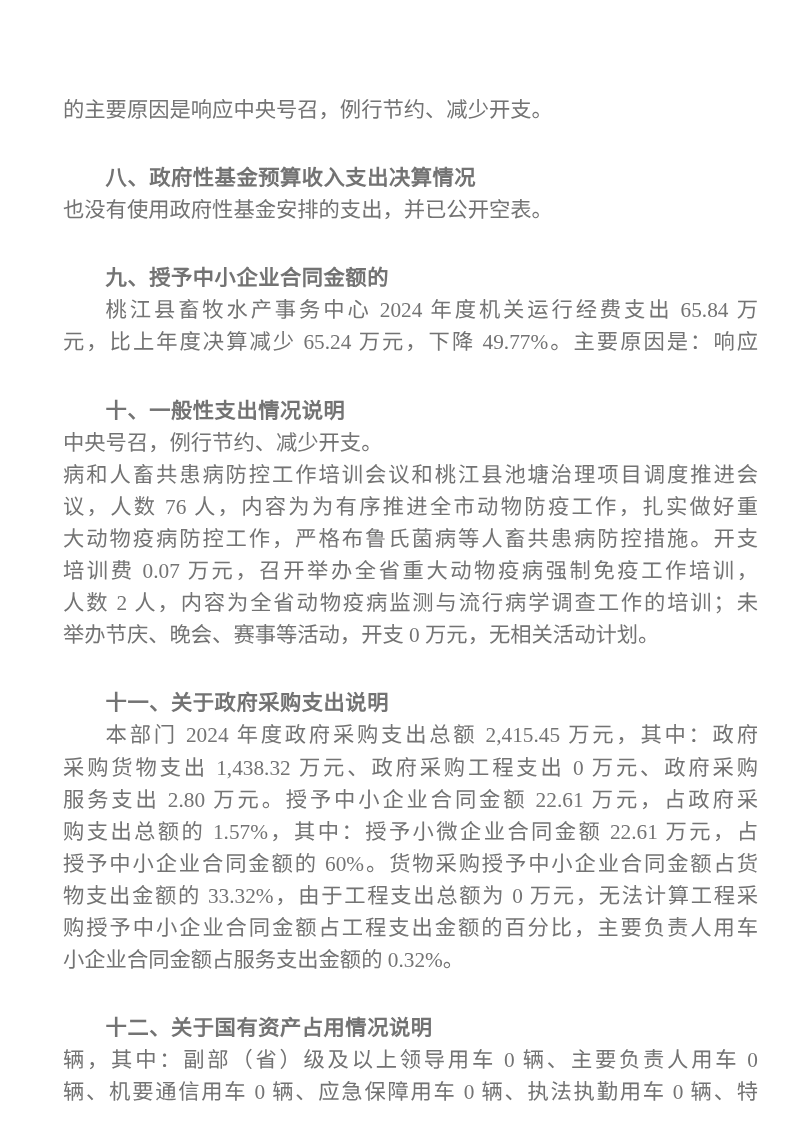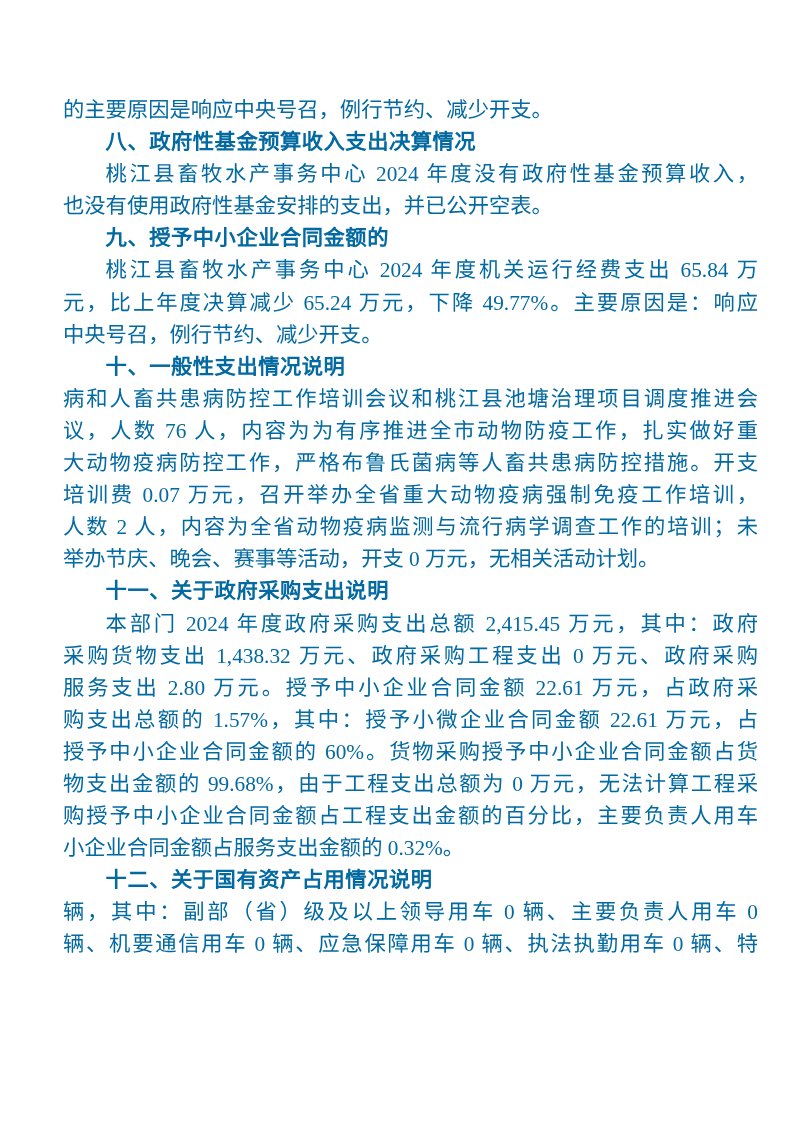--- a/index.html
+++ b/index.html
@@ -16,68 +16,68 @@
     color: #000000;
   }
   .textblock {
     position: absolute;
     left: 63px;
     top: 94px;
     width: 695px;
     font-family: "Liberation Serif", "DejaVu Serif", serif;
     font-size: 21.3px;
     line-height: 32.1px;
-    color: #0369a1;
+    color: #737373;
   }
   .line {
     height: 32.1px;
     overflow: hidden;
     text-align: justify;
     white-space: normal;
   }
   .line.fill {
     text-align-last: justify;
     -moz-text-align-last: justify;
   }
   .line.indent {
     text-indent: 2em;
   }
   .line.heading {
     font-family: "Liberation Sans", "DejaVu Sans", sans-serif;
     font-weight: 700;
     text-indent: 2em;
     letter-spacing: 0.5px;
+    margin-top: 36px;
   }
 </style>
 </head>
 <body>
 
 <div class="page">
   <div class="textblock">
     <div class="line">的主要原因是响应中央号召，例行节约、减少开支。</div>
     <div class="line heading">八、政府性基金预算收入支出决算情况</div>
-    <div class="line indent fill">桃江县畜牧水产事务中心 2024 年度没有政府性基金预算收入，</div>
     <div class="line">也没有使用政府性基金安排的支出，并已公开空表。</div>
     <div class="line heading">九、授予中小企业合同金额的</div>
     <div class="line indent fill">桃江县畜牧水产事务中心 2024 年度机关运行经费支出 65.84 万</div>
     <div class="line fill">元，比上年度决算减少 65.24 万元，下降 49.77%。主要原因是：响应</div>
+    <div class="line heading">十、一般性支出情况说明</div>
     <div class="line">中央号召，例行节约、减少开支。</div>
-    <div class="line heading">十、一般性支出情况说明</div>
     <div class="line fill">病和人畜共患病防控工作培训会议和桃江县池塘治理项目调度推进会</div>
     <div class="line fill">议，人数 76 人，内容为为有序推进全市动物防疫工作，扎实做好重</div>
     <div class="line fill">大动物疫病防控工作，严格布鲁氏菌病等人畜共患病防控措施。开支</div>
     <div class="line fill">培训费 0.07 万元，召开举办全省重大动物疫病强制免疫工作培训，</div>
     <div class="line fill">人数 2 人，内容为全省动物疫病监测与流行病学调查工作的培训；未</div>
     <div class="line">举办节庆、晚会、赛事等活动，开支 0 万元，无相关活动计划。</div>
     <div class="line heading">十一、关于政府采购支出说明</div>
     <div class="line indent fill">本部门 2024 年度政府采购支出总额 2,415.45 万元，其中：政府</div>
     <div class="line fill">采购货物支出 1,438.32 万元、政府采购工程支出 0 万元、政府采购</div>
     <div class="line fill">服务支出 2.80 万元。授予中小企业合同金额 22.61 万元，占政府采</div>
     <div class="line fill">购支出总额的 1.57%，其中：授予小微企业合同金额 22.61 万元，占</div>
     <div class="line fill">授予中小企业合同金额的 60%。货物采购授予中小企业合同金额占货</div>
-    <div class="line fill">物支出金额的 99.68%，由于工程支出总额为 0 万元，无法计算工程采</div>
+    <div class="line fill">物支出金额的 33.32%，由于工程支出总额为 0 万元，无法计算工程采</div>
     <div class="line fill">购授予中小企业合同金额占工程支出金额的百分比，主要负责人用车</div>
     <div class="line">小企业合同金额占服务支出金额的 0.32%。</div>
     <div class="line heading">十二、关于国有资产占用情况说明</div>
     <div class="line fill">辆，其中：副部（省）级及以上领导用车 0 辆、主要负责人用车 0</div>
     <div class="line fill">辆、机要通信用车 0 辆、应急保障用车 0 辆、执法执勤用车 0 辆、特</div>
   </div>
 </div>
 
 </body></html>

